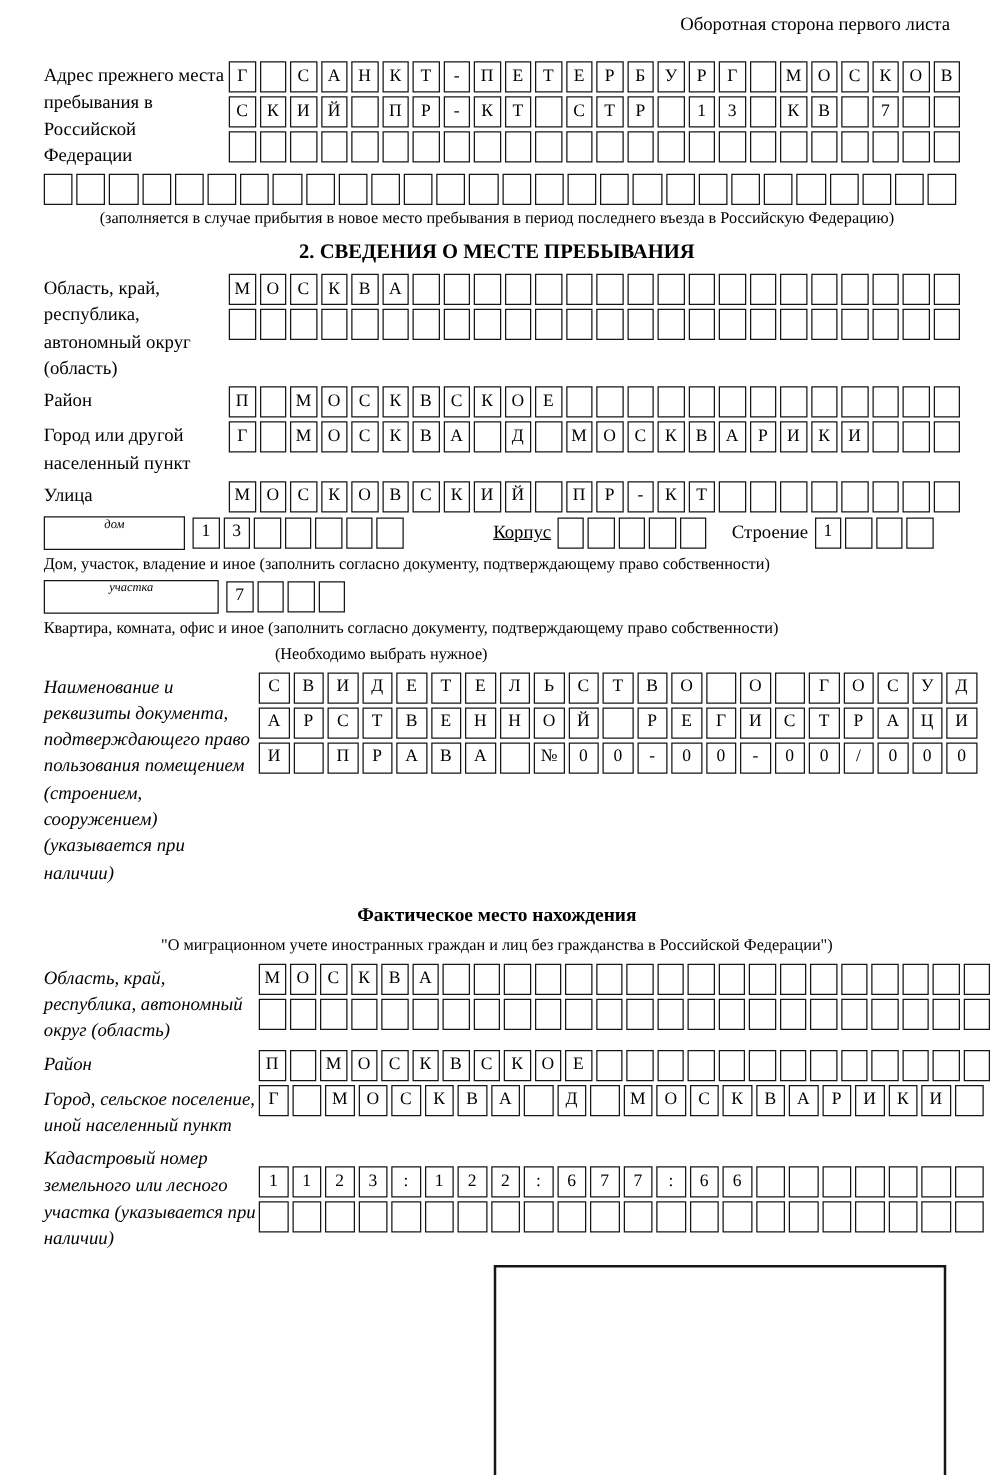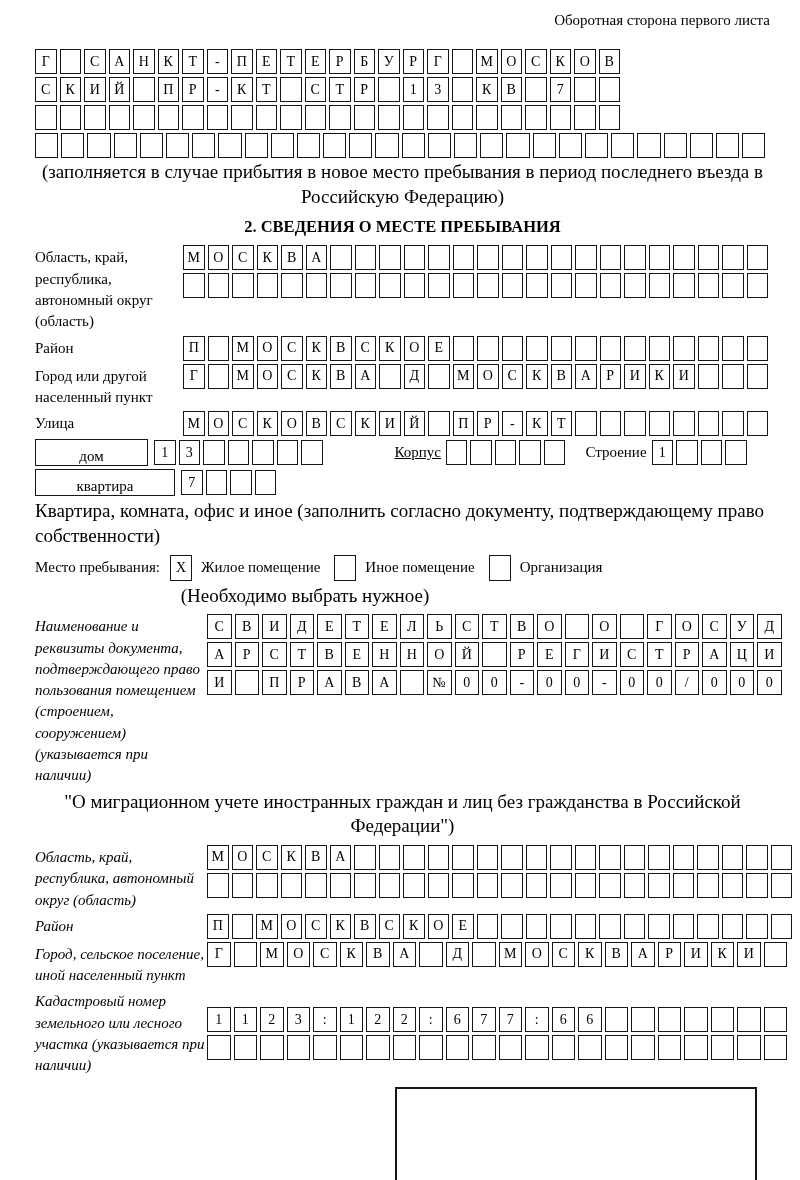--- a/index.html
+++ b/index.html
@@ -1,49 +1,49 @@
 <!DOCTYPE html>
 <html><head>
 <meta charset="utf-8">
 <style>
   html,body { margin:0; padding:0; background:#ffffff; }
   .page {
     position:relative; width:800px; height:1180px; box-sizing:border-box;
     background:#fff; color:#000;
     font-family:"Liberation Serif", serif;
-    padding:12px 30px 0 35px; overflow:hidden;
+    padding:12px 40px 0 35px; overflow:hidden;
   }
   .corner { text-align:right; font-size:15px; margin-bottom:20px; }
 
   .fieldblock { display:flex; align-items:flex-start; margin-bottom:3px; }
   .flabel { flex:0 0 148px; width:148px; font-size:15px; line-height:1.42; padding-top:2px; }
   .flabel.w2 { flex:0 0 172px; width:172px;font-style:italic; }
   .rows { display:flex; flex-direction:column; gap:3px; }
 
   .cellrow { display:flex; gap:3px; height:25px; }
   .cell {
     box-sizing:border-box; flex:0 0 21.5px; width:21.5px; height:25px;
     border:1.6px solid #161616; background:#fff;
     display:flex; align-items:center; justify-content:center;
     font-size:14px; line-height:1;
   }
   .cellrow.wide .cell { flex-basis:24.5px; width:24.5px; }
   .cellrow.w22 .cell  { flex-basis:23.5px; width:23.5px; }
   .cellrow.full { margin-top:3px; }
   .cellrow.full .cell { flex-basis:23.2px; width:23.2px; }
 
-  .note { font-size:19px; line-height:1.3; margin:2px 0 4px; }
+  .note { font-size:13px; line-height:1.3; margin:2px 0 4px; }
   .center { text-align:center; }
   .sec-title { text-align:center; font-weight:bold; font-size:16.5px; margin:8px 0 8px; }
   .sub-title { text-align:center; font-weight:bold; font-size:15.5px; margin:14px 0 6px; }
 
   .inline-row { display:flex; align-items:center; font-size:15px; margin:3px 0; }
   .bigbox {
     box-sizing:border-box; border:1.8px solid #161616; height:27px;
-    display:flex; align-items:flex-end; justify-content:center; font-size:15px;
+    display:flex; align-items:flex-start; justify-content:center; font-size:10px;font-style:italic;
   }
   .house-box { width:113px; margin-right:6px; }
   .apt-box { width:140px; margin-right:6px; }
   .inline-label { margin:0 5px; white-space:nowrap; }
   .ml-korpus { margin-left:72px;text-decoration:underline; }
   .ml-stroenie { margin-left:20px; }
 
   .stay-row { margin-top:6px; }
   .stay-label { margin-right:10px; }
   .stay-opt-label { margin:0 14px 0 9px; }
@@ -57,20 +57,21 @@
   }
 </style>
 </head>
 <body>
 
 <div class="page">
 
   <div class="corner">Оборотная сторона первого листа</div>
 
   <div class="fieldblock">
+    <div class="flabel">Адрес прежнего места пребывания в Российской Федерации</div>
     <div class="rows">
       <div class="cellrow">
           <span class="cell">Г</span>
           <span class="cell"></span>
           <span class="cell">С</span>
           <span class="cell">А</span>
           <span class="cell">Н</span>
           <span class="cell">К</span>
           <span class="cell">Т</span>
           <span class="cell">-</span>
@@ -349,43 +350,35 @@
         <span class="cell"></span>
       </div>
     <span class="inline-label ml-stroenie">Строение</span>
     <div class="cellrow">
         <span class="cell">1</span>
         <span class="cell"></span>
         <span class="cell"></span>
         <span class="cell"></span>
       </div>
   </div>
+  <div class="note">Дом, участок, владение и иное (заполнить согласно документу, подтверждающему право собственности)</div>
 
   <div class="inline-row">
     <div class="bigbox apt-box">
-      <span>квартира</span>
+      <span>участка</span>
     </div>
     <div class="cellrow">
         <span class="cell">7</span>
         <span class="cell"></span>
         <span class="cell"></span>
         <span class="cell"></span>
       </div>
   </div>
   <div class="note">Квартира, комната, офис и иное (заполнить согласно документу, подтверждающему право собственности)</div>
 
-  <div class="inline-row stay-row">
-    <span class="stay-label">Место пребывания:</span>
-    <span class="cell checkbox">X</span>
-    <span class="stay-opt-label">Жилое помещение</span>
-    <span class="cell checkbox"></span>
-    <span class="stay-opt-label">Иное помещение</span>
-    <span class="cell checkbox"></span>
-    <span class="stay-opt-label">Организация</span>
-  </div>
   <div class="note stay-note">(Необходимо выбрать нужное)</div>
 
   <div class="fieldblock" style="margin-top:6px;">
     <div class="flabel w2">Наименование и реквизиты документа, подтверждающего право пользования помещением (строением, сооружением) (указывается при наличии)</div>
     <div class="rows">
       <div class="cellrow wide">
           <span class="cell">С</span>
           <span class="cell">В</span>
           <span class="cell">И</span>
           <span class="cell">Д</span>
@@ -449,20 +442,21 @@
           <span class="cell">0</span>
           <span class="cell">0</span>
           <span class="cell">/</span>
           <span class="cell">0</span>
           <span class="cell">0</span>
           <span class="cell">0</span>
         </div>
     </div>
   </div>
 
+  <div class="sub-title">Фактическое место нахождения</div>
   <div class="note center" style="margin-top:0;">"О миграционном учете иностранных граждан и лиц без гражданства в Российской Федерации")</div>
 
   <div class="fieldblock" style="margin-top:6px;">
     <div class="flabel w2">Область, край, республика, автономный округ (область)</div>
     <div class="rows">
       <div class="cellrow">
           <span class="cell">М</span>
           <span class="cell">О</span>
           <span class="cell">С</span>
           <span class="cell">К</span>

